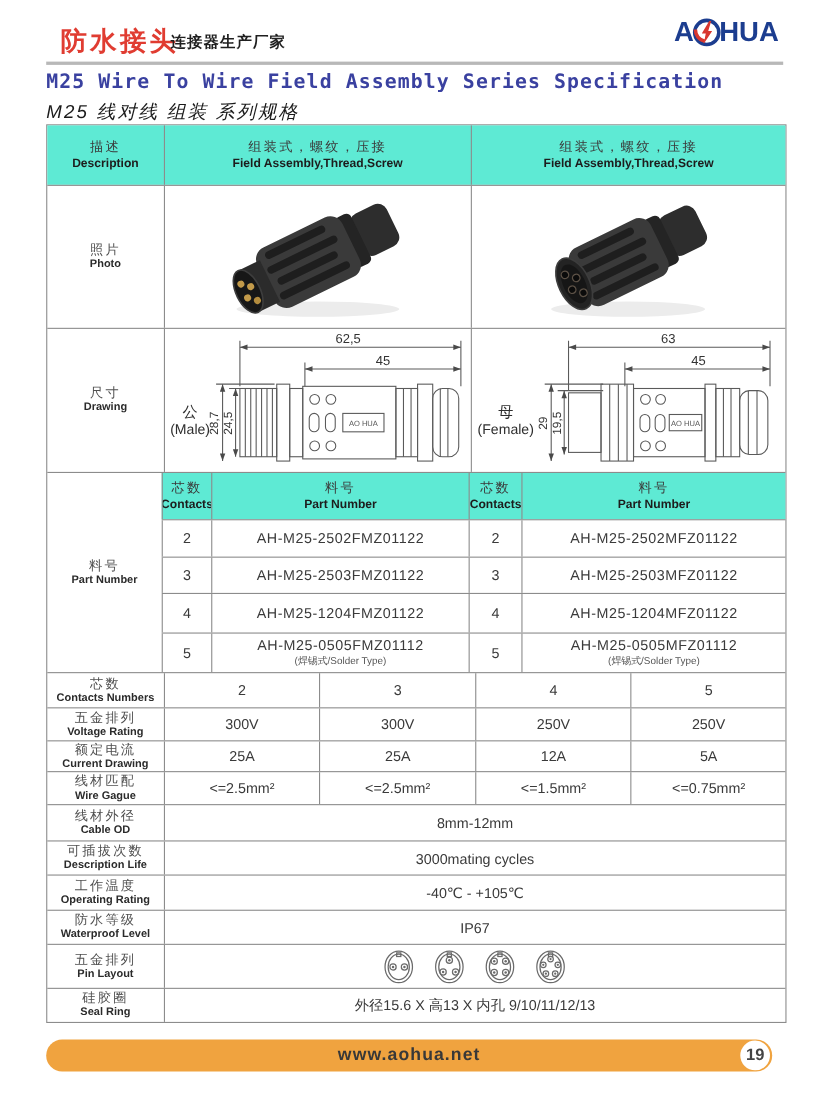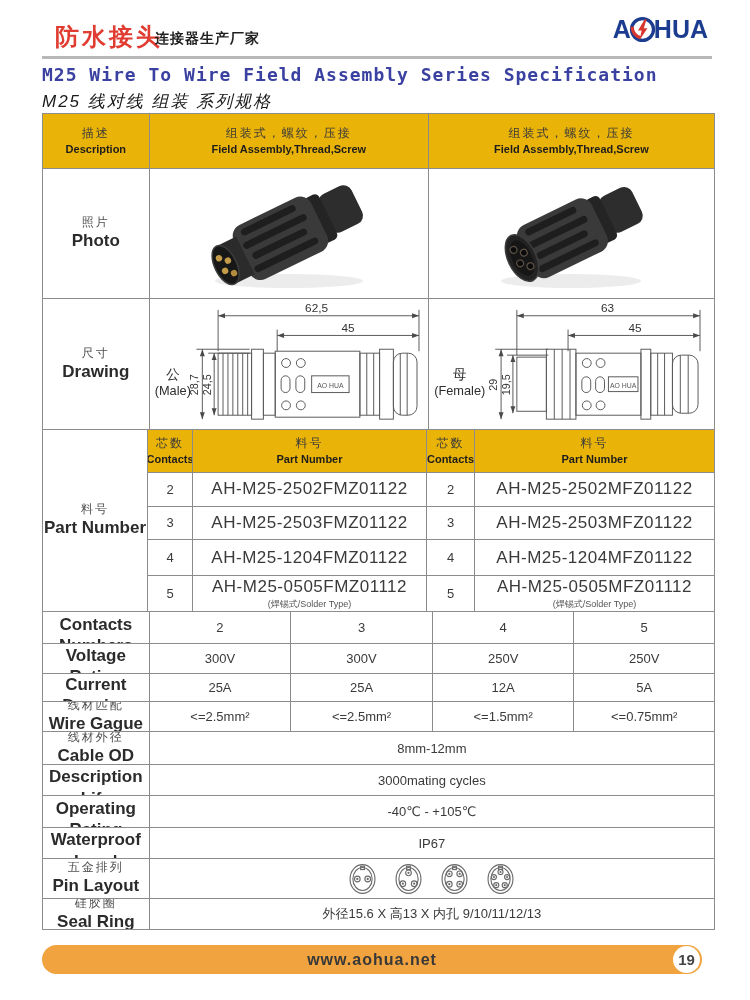--- a/index.html
+++ b/index.html
@@ -20,27 +20,27 @@
               color:#3a41a0; font-family:"DejaVu Sans Mono","Liberation Mono",monospace; white-space:nowrap; }
   .title-cn { position:absolute; left:42px; top:90px; font-size:17px; color:#1a1a1a; letter-spacing:2px;font-style:italic; }
 
   
   .spec-table { position:absolute; left:42px; top:113px; width:673px; border:1px solid #8c8c8c; background:#fff; }
   .trow { display:flex; border-top:1px solid #8c8c8c; }
   .trow:first-child { border-top:none; }
   .cell { border-left:1px solid #8c8c8c; display:flex; flex-direction:column;
           align-items:center; justify-content:center; text-align:center; overflow:hidden; }
   .trow > .cell:first-child { border-left:none; }
-  .blue { background:#eab308; }
+  .blue { background:#5eead4; }
   .lbl-cn { font-size:12px; color:#4f4f4f; letter-spacing:2px; line-height:1.25; }
-  .lbl-en { font-size:17px; font-weight:bold; color:#2b2b2b; line-height:1.25;text-align:center; }
+  .lbl-en { font-size:10px; font-weight:bold; color:#2b2b2b; line-height:1.25;text-align:center; }
   .hdr-cn { font-size:12px; color:#3a3a3a; letter-spacing:2px; line-height:1.3; }
   .hdr-en { font-size:11px; font-weight:bold; color:#1d1d1d; line-height:1.3; }
   .val { font-size:13px; color:#3a3a3a; }
-  .pn  { font-size:17px; color:#3a3a3a; letter-spacing:0.5px; }
+  .pn  { font-size:13px; color:#3a3a3a; letter-spacing:0.5px; }
   .pn-note { font-size:9px; color:#555; margin-top:1px; }
   .pncol { display:flex; flex-direction:column; width:567px; }
   .pnrow { display:flex; border-top:1px solid #8c8c8c; }
   .pnrow:first-child { border-top:none; }
   .pnrow .cell { border-left:1px solid #8c8c8c; }
   .pin-icons { flex-direction:row !important; gap:17px; }
 
   
   .footer-pill { position:absolute; left:42px; top:945px; width:660px; height:29px;
                  background:#f0a33f; border-radius:15px; }

